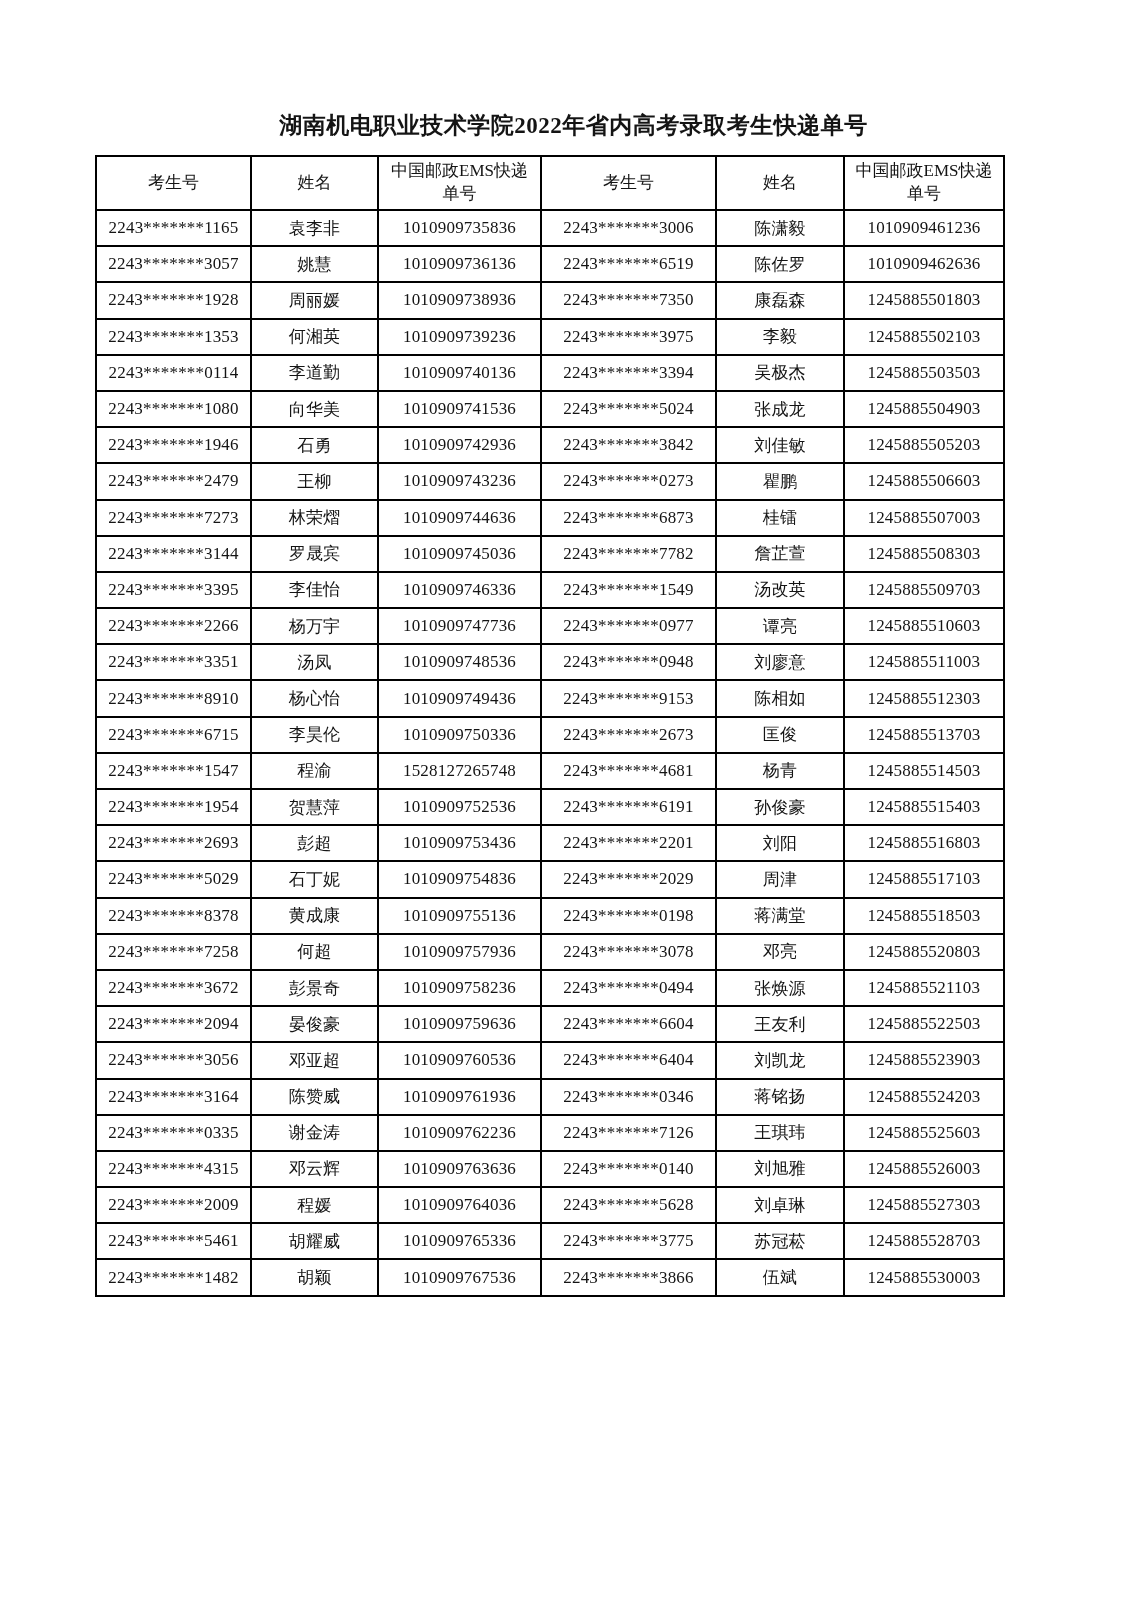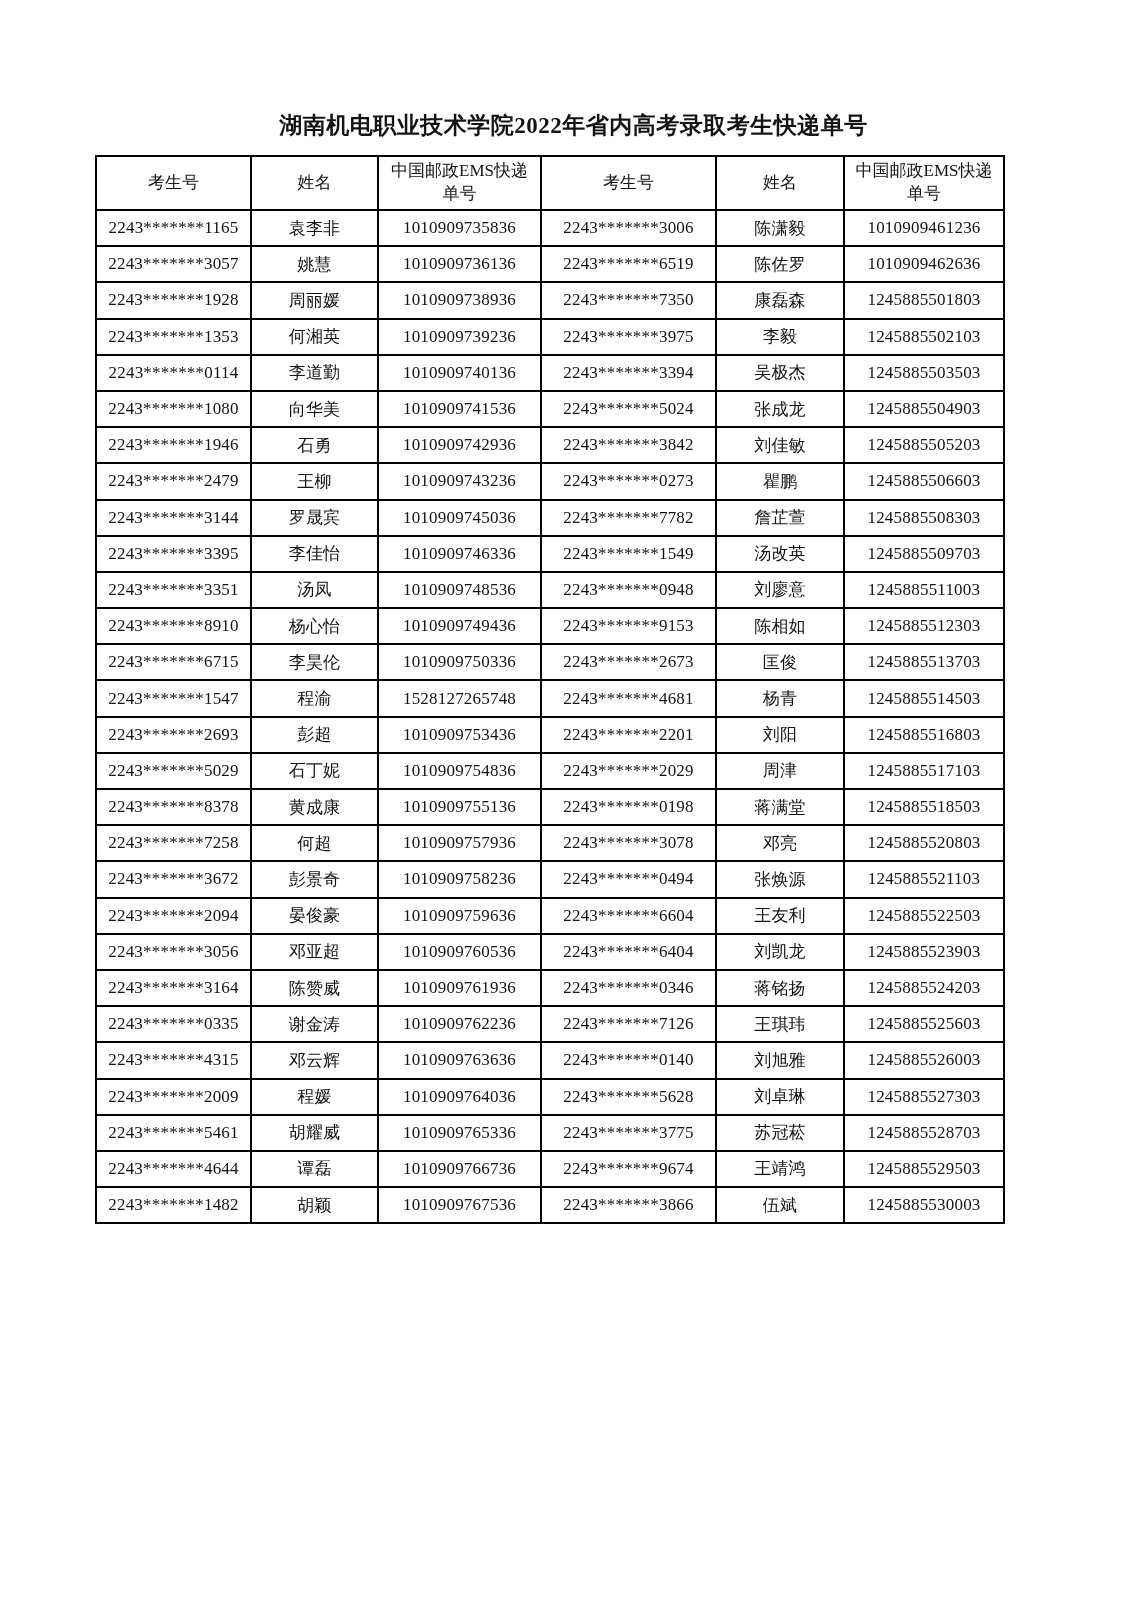--- a/index.html
+++ b/index.html
@@ -147,36 +147,52 @@
         </tr>
         <tr>
           <td>2243*******2479</td>
           <td>王柳</td>
           <td>1010909743236</td>
           <td>2243*******0273</td>
           <td>瞿鹏</td>
           <td>1245885506603</td>
         </tr>
         <tr>
+          <td>2243*******7273</td>
+          <td>林荣熠</td>
+          <td>1010909744636</td>
+          <td>2243*******6873</td>
+          <td>桂镭</td>
+          <td>1245885507003</td>
+        </tr>
+        <tr>
           <td>2243*******3144</td>
           <td>罗晟宾</td>
           <td>1010909745036</td>
           <td>2243*******7782</td>
           <td>詹芷萱</td>
           <td>1245885508303</td>
         </tr>
         <tr>
           <td>2243*******3395</td>
           <td>李佳怡</td>
           <td>1010909746336</td>
           <td>2243*******1549</td>
           <td>汤改英</td>
           <td>1245885509703</td>
         </tr>
         <tr>
+          <td>2243*******2266</td>
+          <td>杨万宇</td>
+          <td>1010909747736</td>
+          <td>2243*******0977</td>
+          <td>谭亮</td>
+          <td>1245885510603</td>
+        </tr>
+        <tr>
           <td>2243*******3351</td>
           <td>汤凤</td>
           <td>1010909748536</td>
           <td>2243*******0948</td>
           <td>刘廖意</td>
           <td>1245885511003</td>
         </tr>
         <tr>
           <td>2243*******8910</td>
           <td>杨心怡</td>
@@ -195,20 +211,28 @@
         </tr>
         <tr>
           <td>2243*******1547</td>
           <td>程渝</td>
           <td>1528127265748</td>
           <td>2243*******4681</td>
           <td>杨青</td>
           <td>1245885514503</td>
         </tr>
         <tr>
+          <td>2243*******1954</td>
+          <td>贺慧萍</td>
+          <td>1010909752536</td>
+          <td>2243*******6191</td>
+          <td>孙俊豪</td>
+          <td>1245885515403</td>
+        </tr>
+        <tr>
           <td>2243*******2693</td>
           <td>彭超</td>
           <td>1010909753436</td>
           <td>2243*******2201</td>
           <td>刘阳</td>
           <td>1245885516803</td>
         </tr>
         <tr>
           <td>2243*******5029</td>
           <td>石丁妮</td>
@@ -291,28 +315,20 @@
         </tr>
         <tr>
           <td>2243*******5461</td>
           <td>胡耀威</td>
           <td>1010909765336</td>
           <td>2243*******3775</td>
           <td>苏冠菘</td>
           <td>1245885528703</td>
         </tr>
         <tr>
-          <td>2243*******4644</td>
-          <td>谭磊</td>
-          <td>1010909766736</td>
-          <td>2243*******9674</td>
-          <td>王靖鸿</td>
-          <td>1245885529503</td>
-        </tr>
-        <tr>
           <td>2243*******1482</td>
           <td>胡颖</td>
           <td>1010909767536</td>
           <td>2243*******3866</td>
           <td>伍斌</td>
           <td>1245885530003</td>
         </tr>
       </tbody>
   </table>
 

